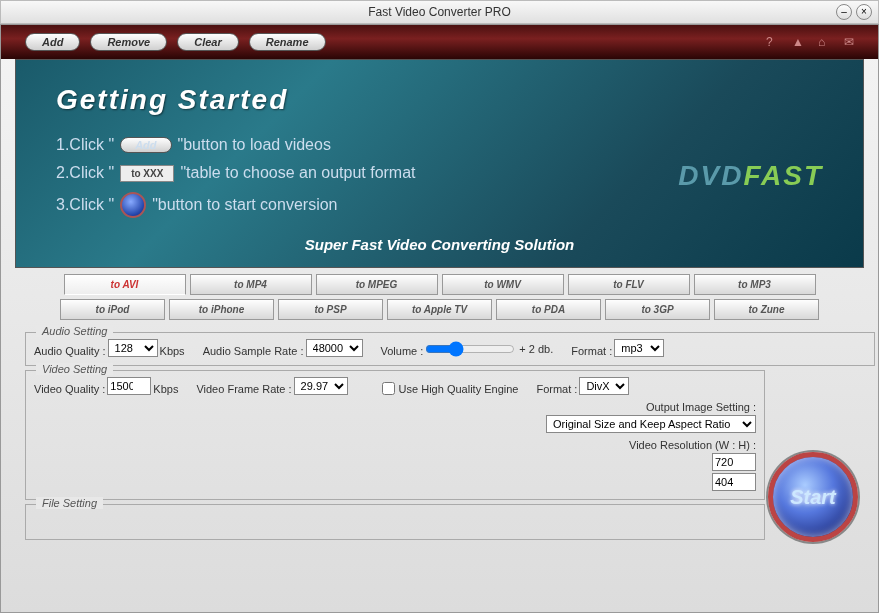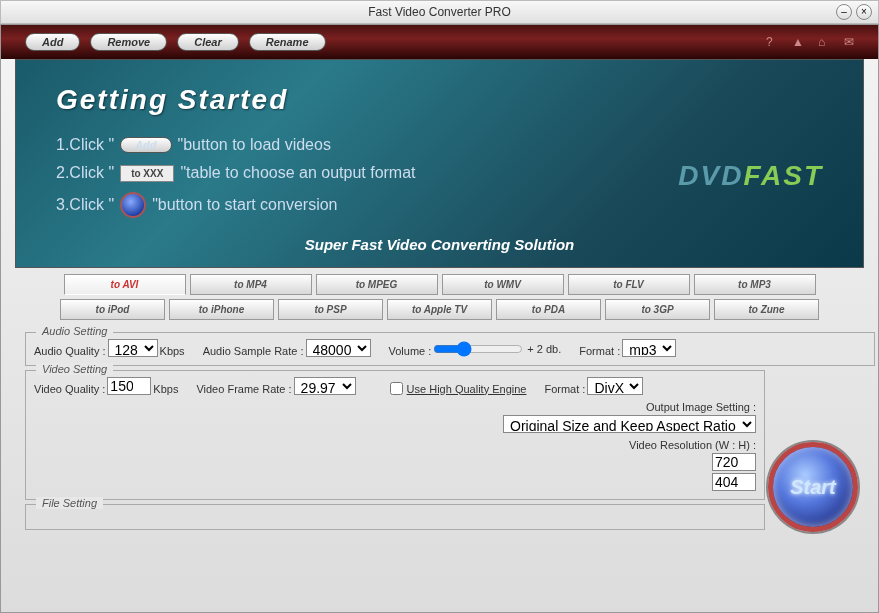--- a/index.html
+++ b/index.html
@@ -30,30 +30,30 @@
 .fmt-tab { flex: 0 0 122px; background: linear-gradient(#fefefe,#d8d8d8); border: 1px solid #999; padding: 4px 0; font-size: 10px; font-style: italic; font-weight: bold; color: #555; text-align: center; cursor: pointer; }
 .fmt-tab.active { color: #c33; background: linear-gradient(#fff,#eee); border-bottom: 1px solid #fff; }
 .tab-row.row2 .fmt-tab { flex: 0 0 105px; font-size: 10px; }
 
 .settings-area { margin: 12px 24px 0; position: relative; }
 .fieldset { border: 1px solid #aaa; margin-bottom: 4px; padding: 6px 8px 8px; position: relative; }
 .legend { position: absolute; top: -8px; left: 10px; background: #e8e8e8; padding: 0 6px; font-size: 11px; font-style: italic; color: #555; }
 .row { display: flex; align-items: flex-end; gap: 2px; font-size: 11px; color: #333; flex-wrap: wrap; }
 .row + .row { margin-top: 6px; flex-direction: column; }
 .lbl { white-space: nowrap; }
-.sel, .num { border: 1px solid #888; background: #fff; font-size: 14px; padding: 1px 2px; height: 18px; }
+.sel, .num { border: 1px solid #888; background: #fff; font-size: 11px; padding: 1px 2px; height: 18px; }
 .sel { min-width: 50px; }
 .spinner { width: 44px; }
 .slider-wrap { display: flex; align-items: center; gap: 4px; }
 .slider { width: 90px; }
-.chk { display: flex; align-items: center; gap: 4px; text-decoration: underline; }
+.chk { display: flex; align-items: center; gap: 4px; }
 .spacer { width: 14px; }
 
 .video-fieldset { width: 740px; }
-.file-fieldset { width: 740px; height: 26px; }
+.file-fieldset { width: 740px; height: 36px; }
 
 .start-btn { position: absolute; right: -4px; bottom: -2px; width: 90px; height: 90px; border-radius: 50%; background: radial-gradient(circle at 40% 35%,#aaccff 0%,#5577dd 40%,#223388 80%,#112255 100%); border: 5px solid #b44; box-shadow: 0 0 0 2px #888, inset 0 0 8px rgba(255,255,255,0.6); display: flex; align-items: center; justify-content: center; color: #cde8ff; font-size: 20px; font-style: italic; font-weight: bold; cursor: pointer; text-shadow: 0 0 4px #fff; }
 
 .app-frame { border: 1px solid #999; margin: 0; background: linear-gradient(#f4f4f4,#dcdcdc); height: 589px; }
 </style>
 </head>
 <body>
 
 <div class="titlebar">
   <span class="titlebar-text">Fast Video Converter PRO</span>

